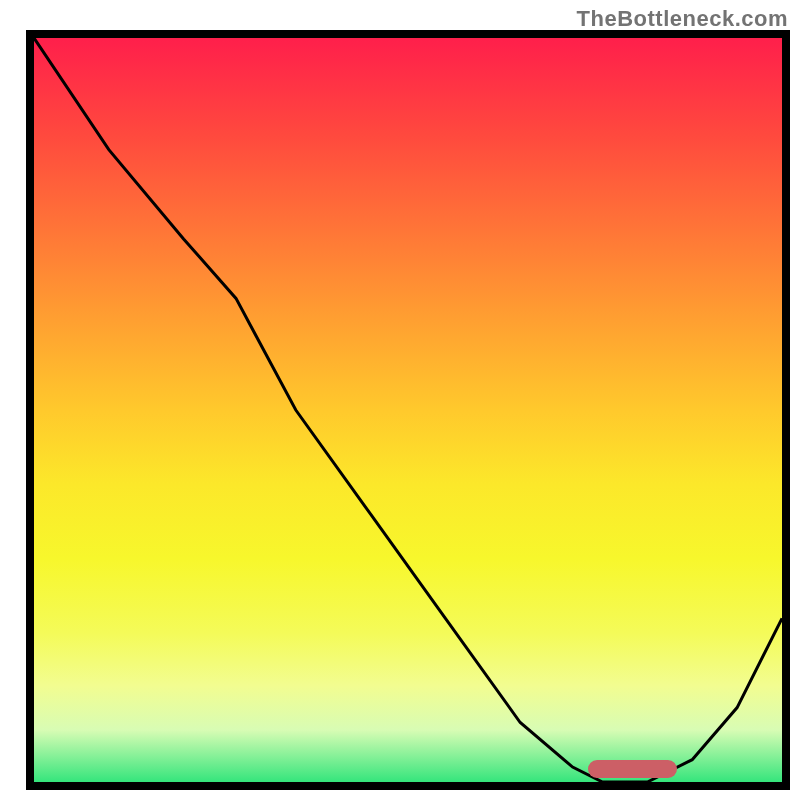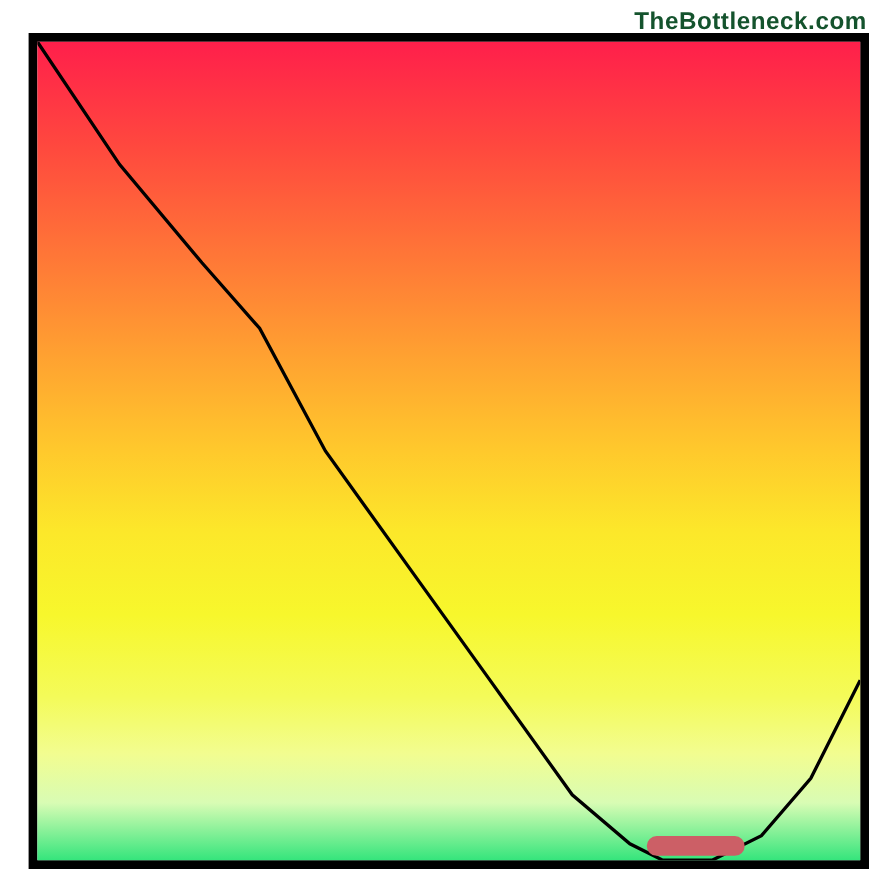--- a/index.html
+++ b/index.html
@@ -13,21 +13,21 @@
           #ff7637 26%,
           #ffa031 38%,
           #ffc92c 50%,
           #fce82a 60%,
           #f7f72c 70%,
           #f4fb59 80%,
           #f2fd90 87%,
           #d8fcb4 93%,
           #35e57c 100%)}
   .watermark{position:absolute;right:12px;top:6px;font:700 22px Arial,Helvetica,sans-serif;
-             color:#14532d;letter-spacing:0.5px}
+             color:#737373;letter-spacing:0.5px}
   svg.curve{position:absolute;left:0;top:0;width:100%;height:100%}
   .marker{position:absolute;background:#cc5f66;border-radius:10px}
 </style>
 </head>
 <body>
 
 <div class="watermark">TheBottleneck.com</div>
 
 <div class="frame">
   <div class="plot"></div>

